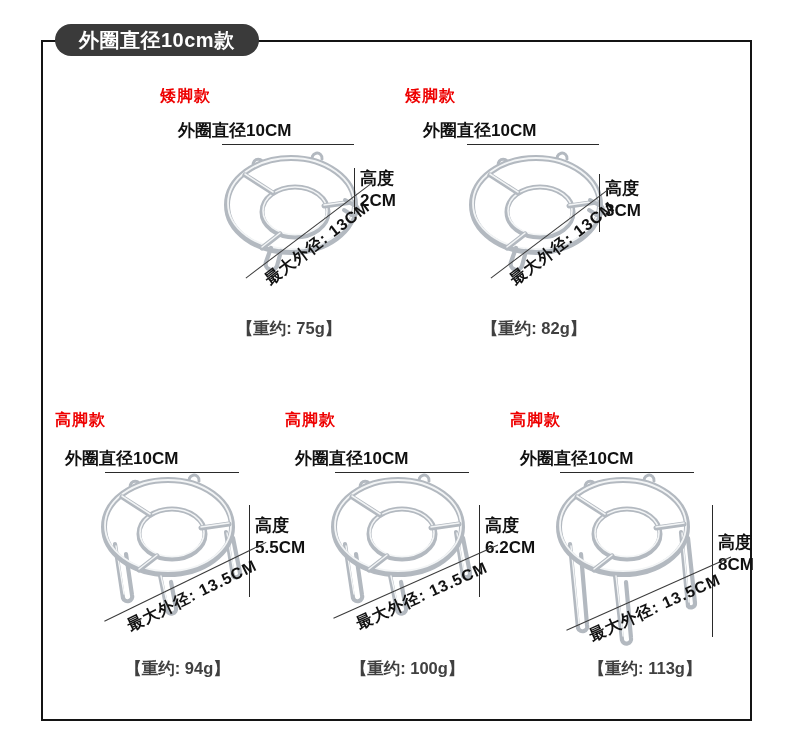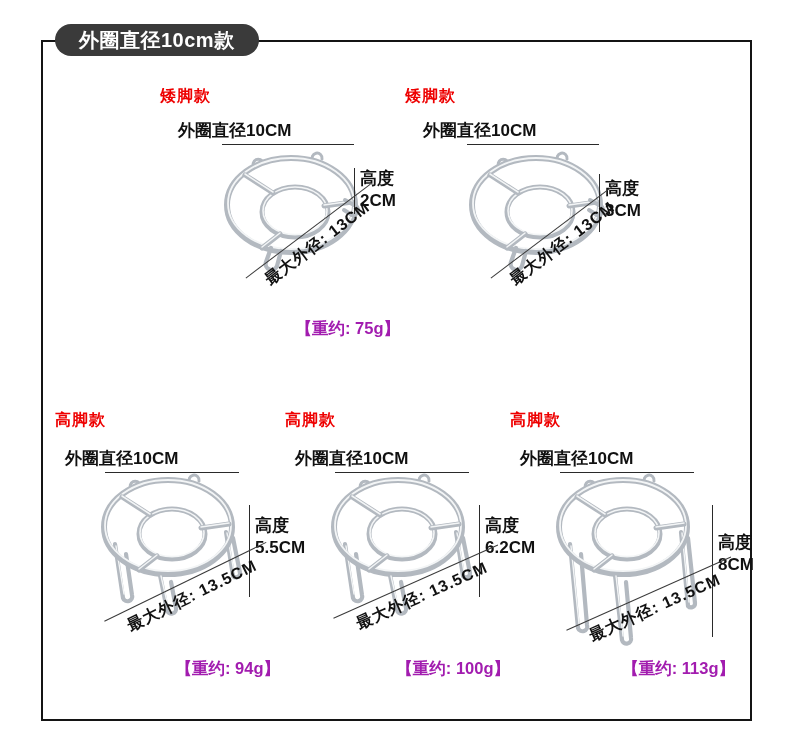--- a/index.html
+++ b/index.html
@@ -49,21 +49,21 @@
   .row2 .htext{top:105px;}
   .c4 .htext{left:218px;top:122px;}
 
   .diag{position:absolute;left:88px;top:142px;width:156px;transform:rotate(-37deg);transform-origin:center;}
   .row2 .diag{left:56px;top:170px;width:180px;transform:rotate(-26deg);}
   .c3 .diag{transform:rotate(-24deg);}
   .c4 .diag{left:64px;top:182px;transform:rotate(-24deg);}
   .diagline{border-top:1.6px solid #3a3a3a;width:100%;}
   .diagtext{margin-top:5px;text-align:center;font-size:16px;font-weight:bold;color:#111;white-space:nowrap;letter-spacing:1px;}
 
-  .weight{position:absolute;left:28px;right:0;top:232px;text-align:right;font-size:16.5px;font-weight:600;color:#a21caf;white-space:nowrap;}
+  .weight{position:absolute;left:28px;right:0;top:232px;text-align:center;font-size:16.5px;font-weight:600;color:#404040;white-space:nowrap;}
   .row2 .weight{left:30px;top:248px;}
   .c4 .weight{left:55px;}
 </style>
 </head>
 <body>
 
 <div class="frame"></div>
 <div class="pill">外圈直径10cm款</div>
 
 <div class="card c0">
@@ -120,20 +120,21 @@
       </svg></div>
   <div class="hline"></div>
   <div class="htext">
     <div>高度</div>
     <div>3CM</div>
   </div>
   <div class="diag">
     <div class="diagline"></div>
     <div class="diagtext">最大外径: 13CM</div>
   </div>
+  <div class="weight">【重约: 82g】</div>
 </div>
 
 <div class="card row2 c2">
   <div class="model">高脚款</div>
   <div class="dimtext">外圈直径10CM</div>
   <div class="dimline"></div>
   <div class="rack"><svg width="152" height="148" viewBox="0 0 152 148" xmlns="http://www.w3.org/2000/svg">
         <path d="M38,19 A5,5 0 1 1 47,15" fill="none" stroke="#b3b9c0" stroke-width="3" stroke-linecap="round" stroke-linejoin="round"></path>
         <path d="M97,13 A5,5 0 1 1 106,11" fill="none" stroke="#b3b9c0" stroke-width="3" stroke-linecap="round" stroke-linejoin="round"></path>
         <path d="M22,74 L30,128 A4.5,4.5 0 0 0 39,125 L33,84" fill="none" stroke="#b3b9c0" stroke-width="4.2" stroke-linecap="round" stroke-linejoin="round"></path>

